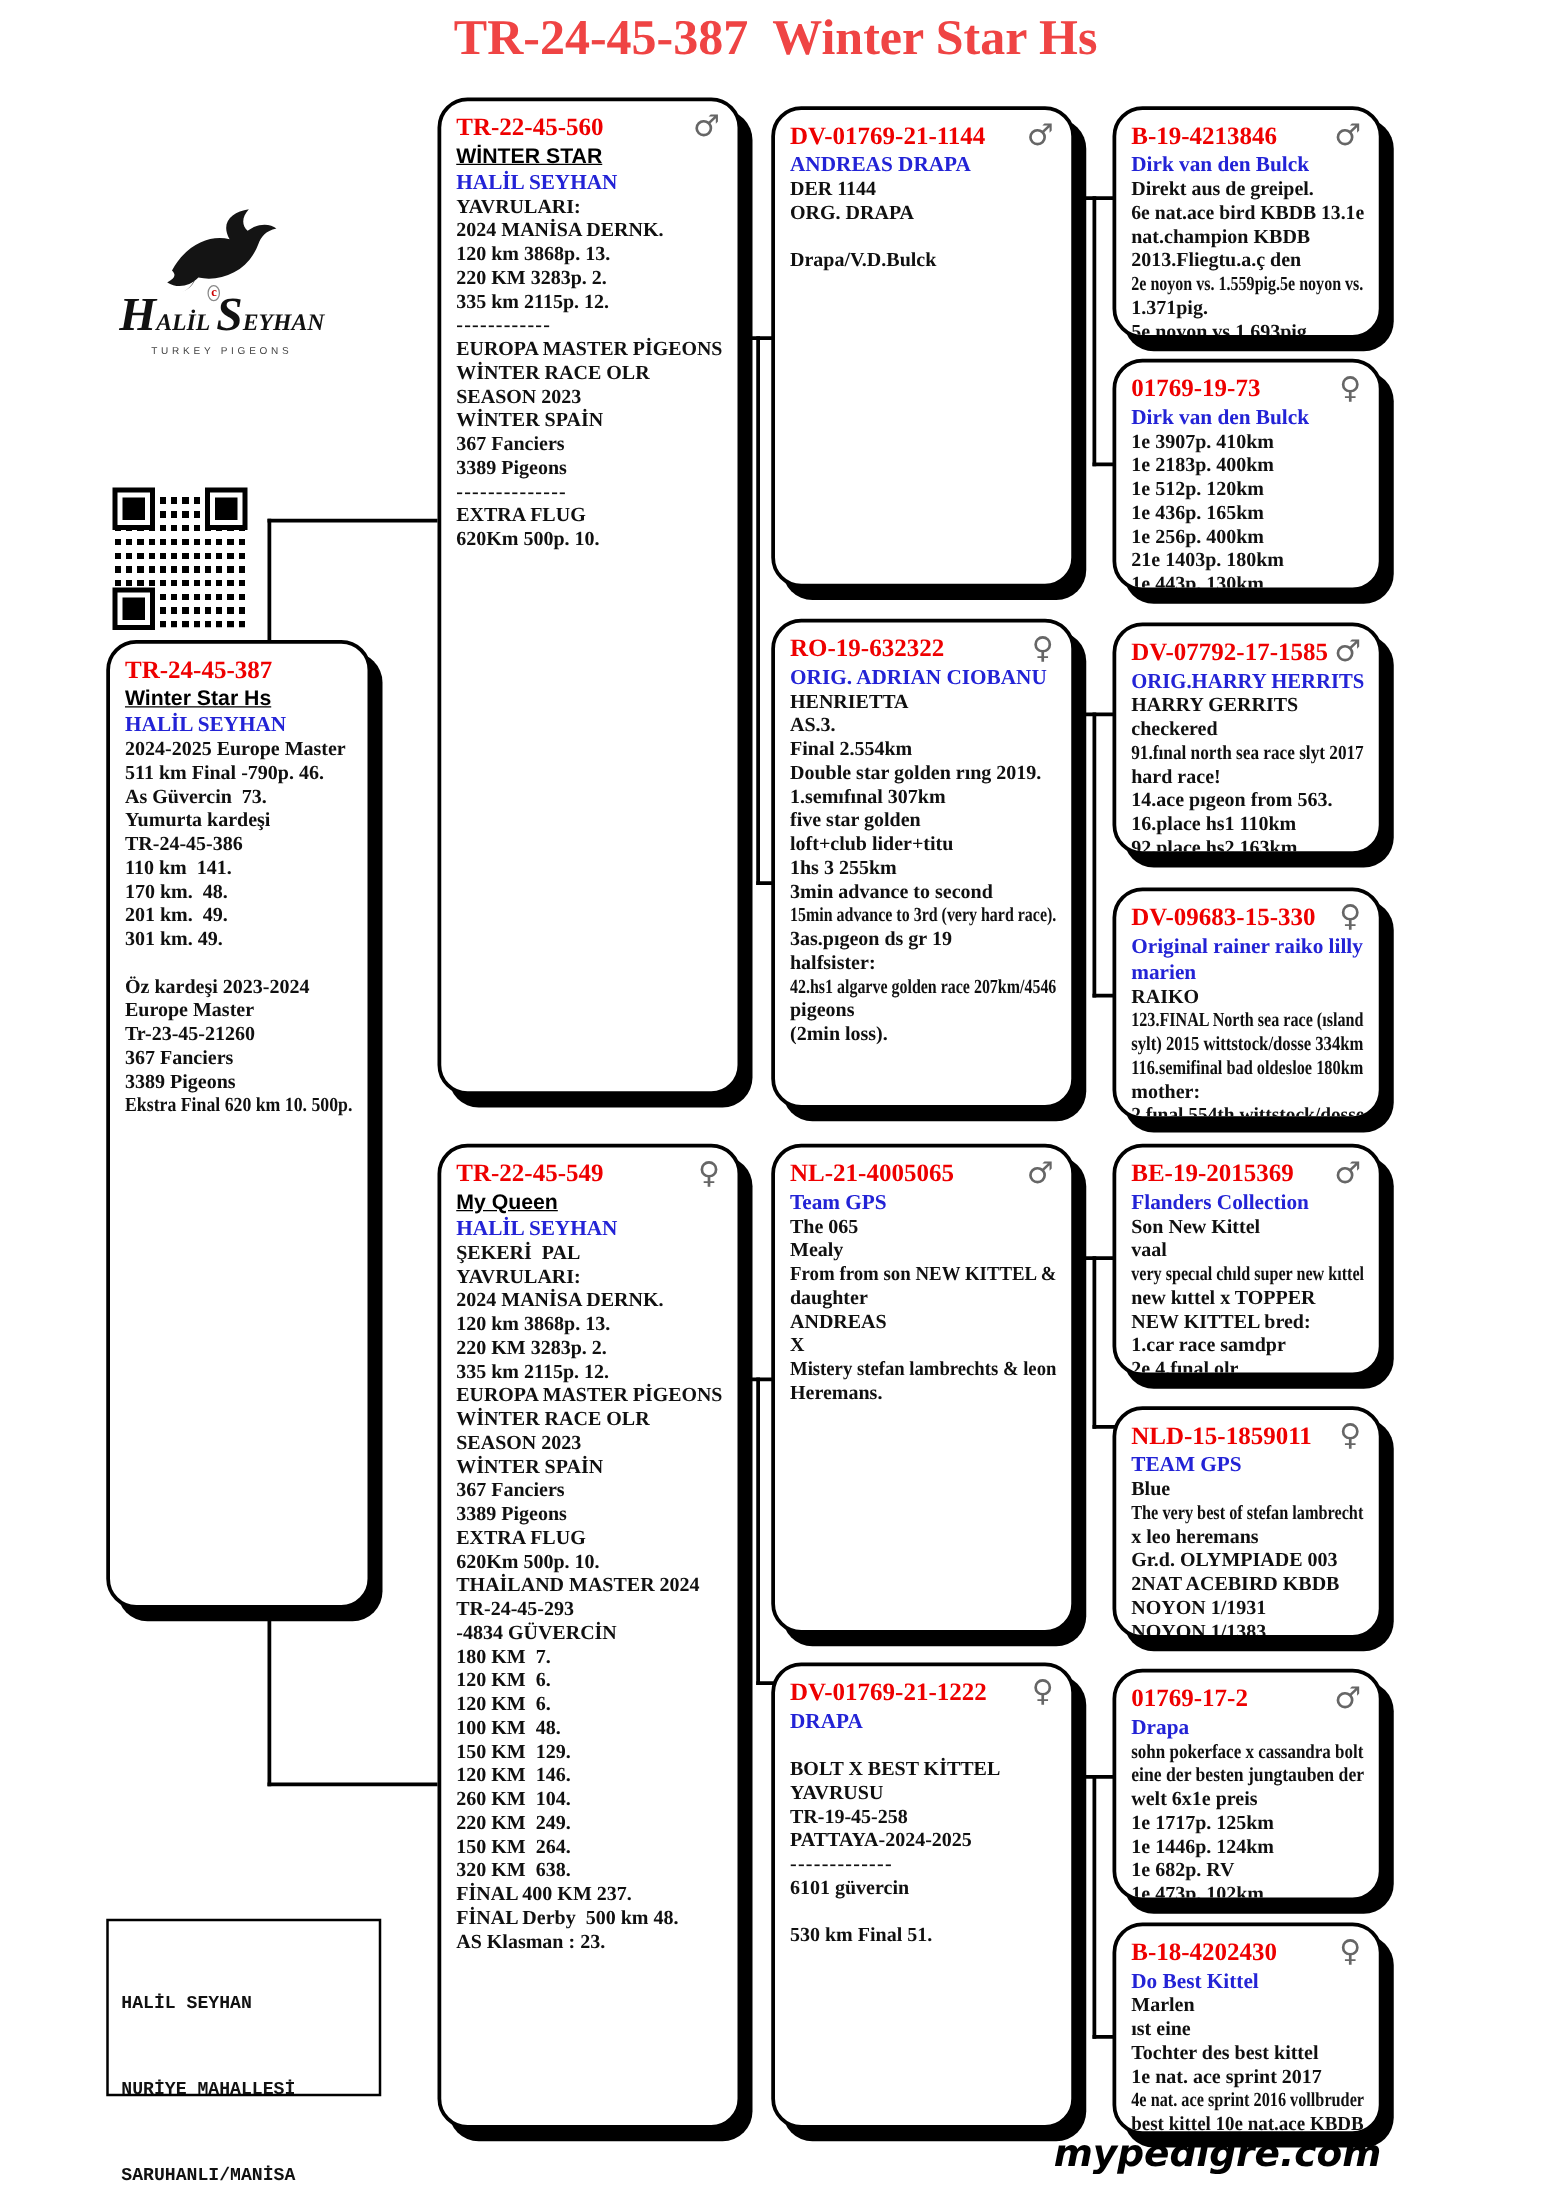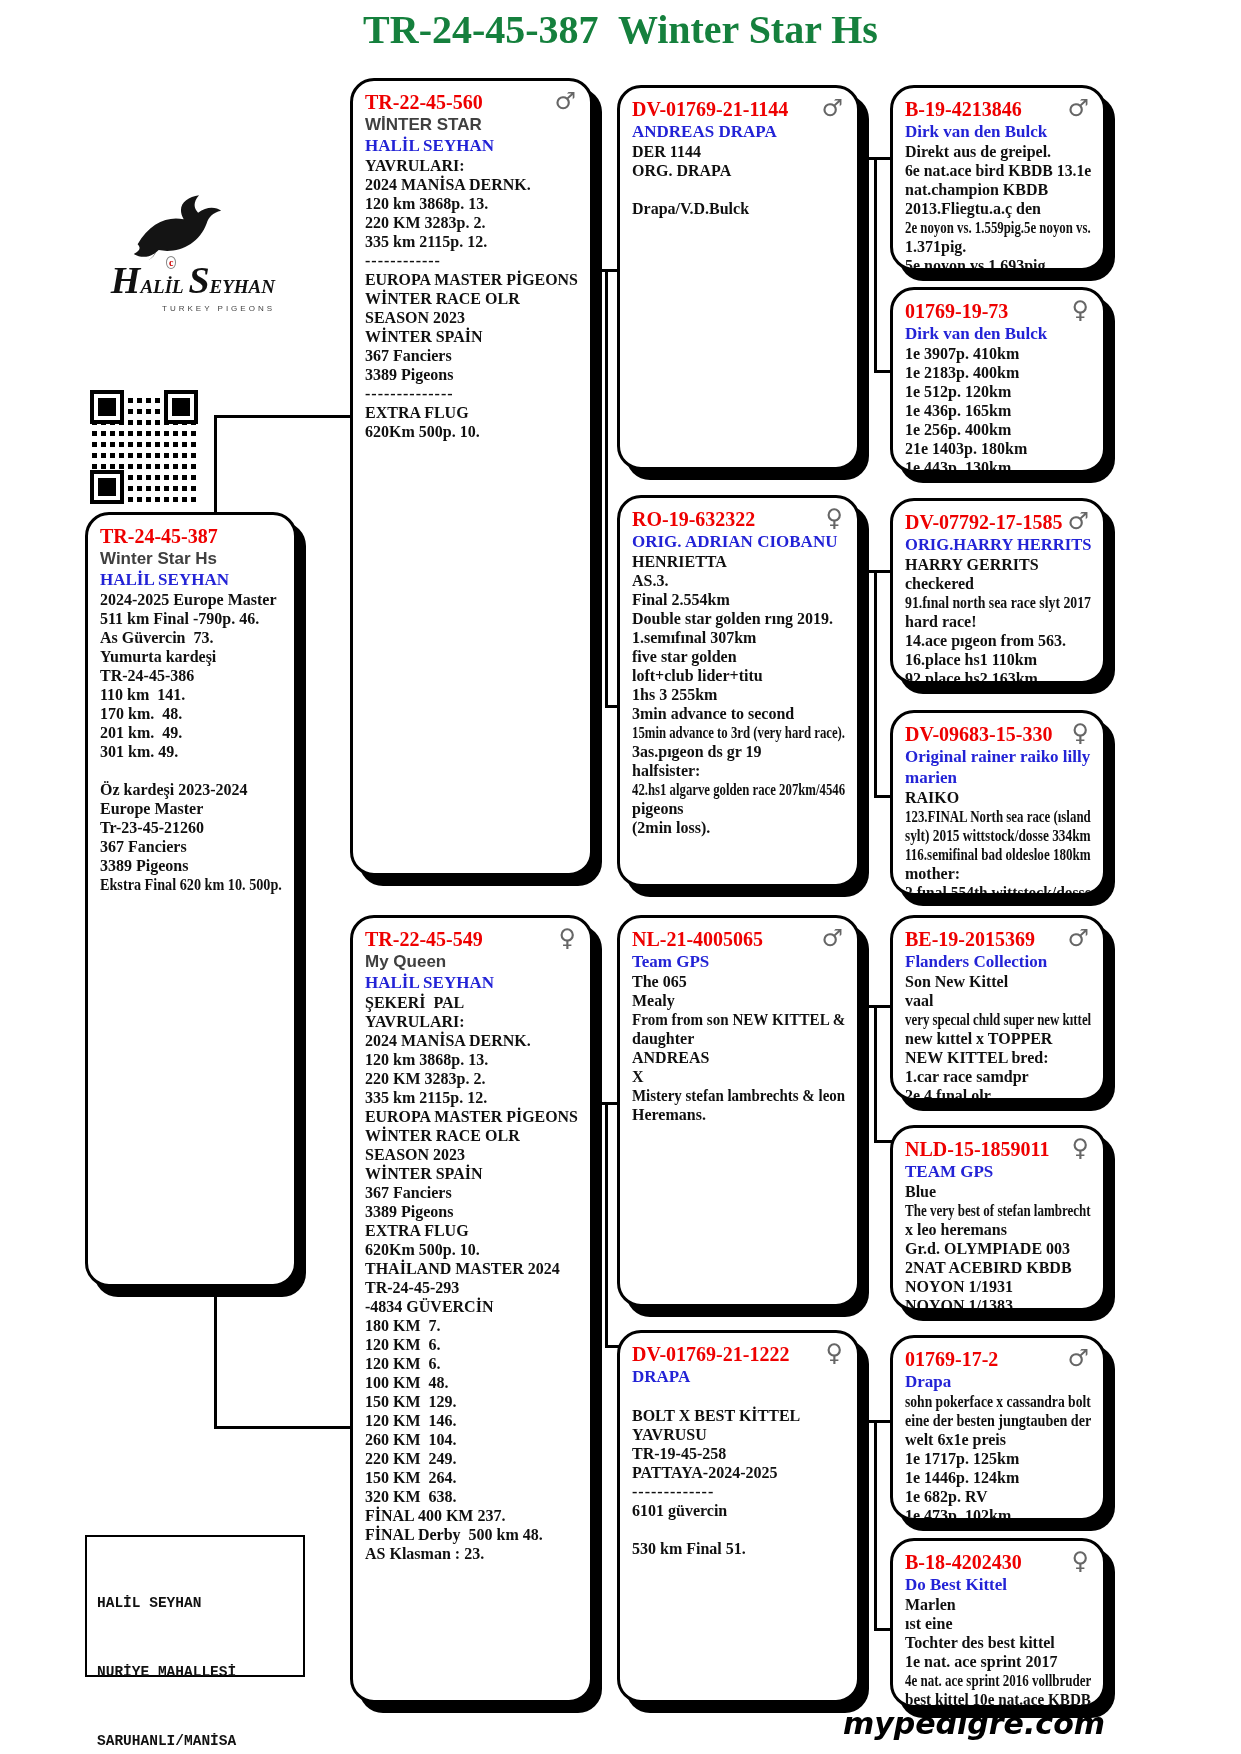--- a/index.html
+++ b/index.html
@@ -1,36 +1,36 @@
 <!DOCTYPE html>
 <html><head>
 <meta charset="utf-8">
 <style>
   html,body{margin:0;padding:0;background:#ffffff;}
   #page{position:relative;width:1241px;height:1754px;background:#fff;overflow:hidden;
         font-family:"Liberation Serif",serif;}
   .title{position:absolute;left:0;top:6px;width:100%;text-align:center;
          font-family:"Liberation Serif",serif;font-weight:700;font-size:40px;
-         color:#15803d;white-space:pre;z-index:3;}
+         color:#ef4444;white-space:pre;z-index:3;}
   
   .box{position:absolute;box-sizing:border-box;background:#fff;border:3px solid #000;
        border-radius:24px;box-shadow:9px 10px 0 0 #000;padding:9px 12px;overflow:hidden;
        z-index:2;font-weight:700;font-size:16px;line-height:19px;color:#101010;}
   .ln{white-space:pre;transform-origin:left center;}
   .ln.id{color:#ee0000;font-size:20px;line-height:24px;}
-  .ln.g{color:#404040;font-family:"Liberation Sans",sans-serif;font-size:17px;line-height:21px;}
+  .ln.g{color:#000000;font-family:"Liberation Sans",sans-serif;font-size:17px;line-height:21px;text-decoration:underline;}
   .ln.b{color:#2323d6;font-size:17px;line-height:21px;}
   .ln.d{letter-spacing:1px;}
   .ln.gap{height:19px;}
   .sex{position:absolute;top:8px;right:14px;color:#666;font-size:24px;font-weight:400;
        font-family:"DejaVu Sans",sans-serif;line-height:24px;}
   
   .line{position:absolute;background:#000;z-index:1;}
   
-  .logo{position:absolute;left:80px;top:192px;width:195px;height:190px;z-index:2;text-align:right;}
+  .logo{position:absolute;left:80px;top:164px;width:195px;height:190px;z-index:2;text-align:center;}
   .logo svg{display:block;margin:0 auto -6px 48px;}
   .logo-name{font-family:"Liberation Serif",serif;font-style:italic;font-weight:700;
              font-size:19px;color:#111;white-space:nowrap;position:relative;}
   .logo-name .big{font-size:38px;font-style:italic;}
   .logo-name .mark{position:absolute;top:-2px;left:86px;font-size:10px;color:#c00;
                    border:1px solid #888;border-radius:50%;padding:0 2px;font-style:normal;}
   .logo-sub{font-family:"Liberation Sans",sans-serif;font-size:8px;letter-spacing:3px;
             color:#444;margin-top:2px;}
   
   .qr{position:absolute;left:88px;top:388px;width:112px;height:118px;z-index:2;background:#fff;}

